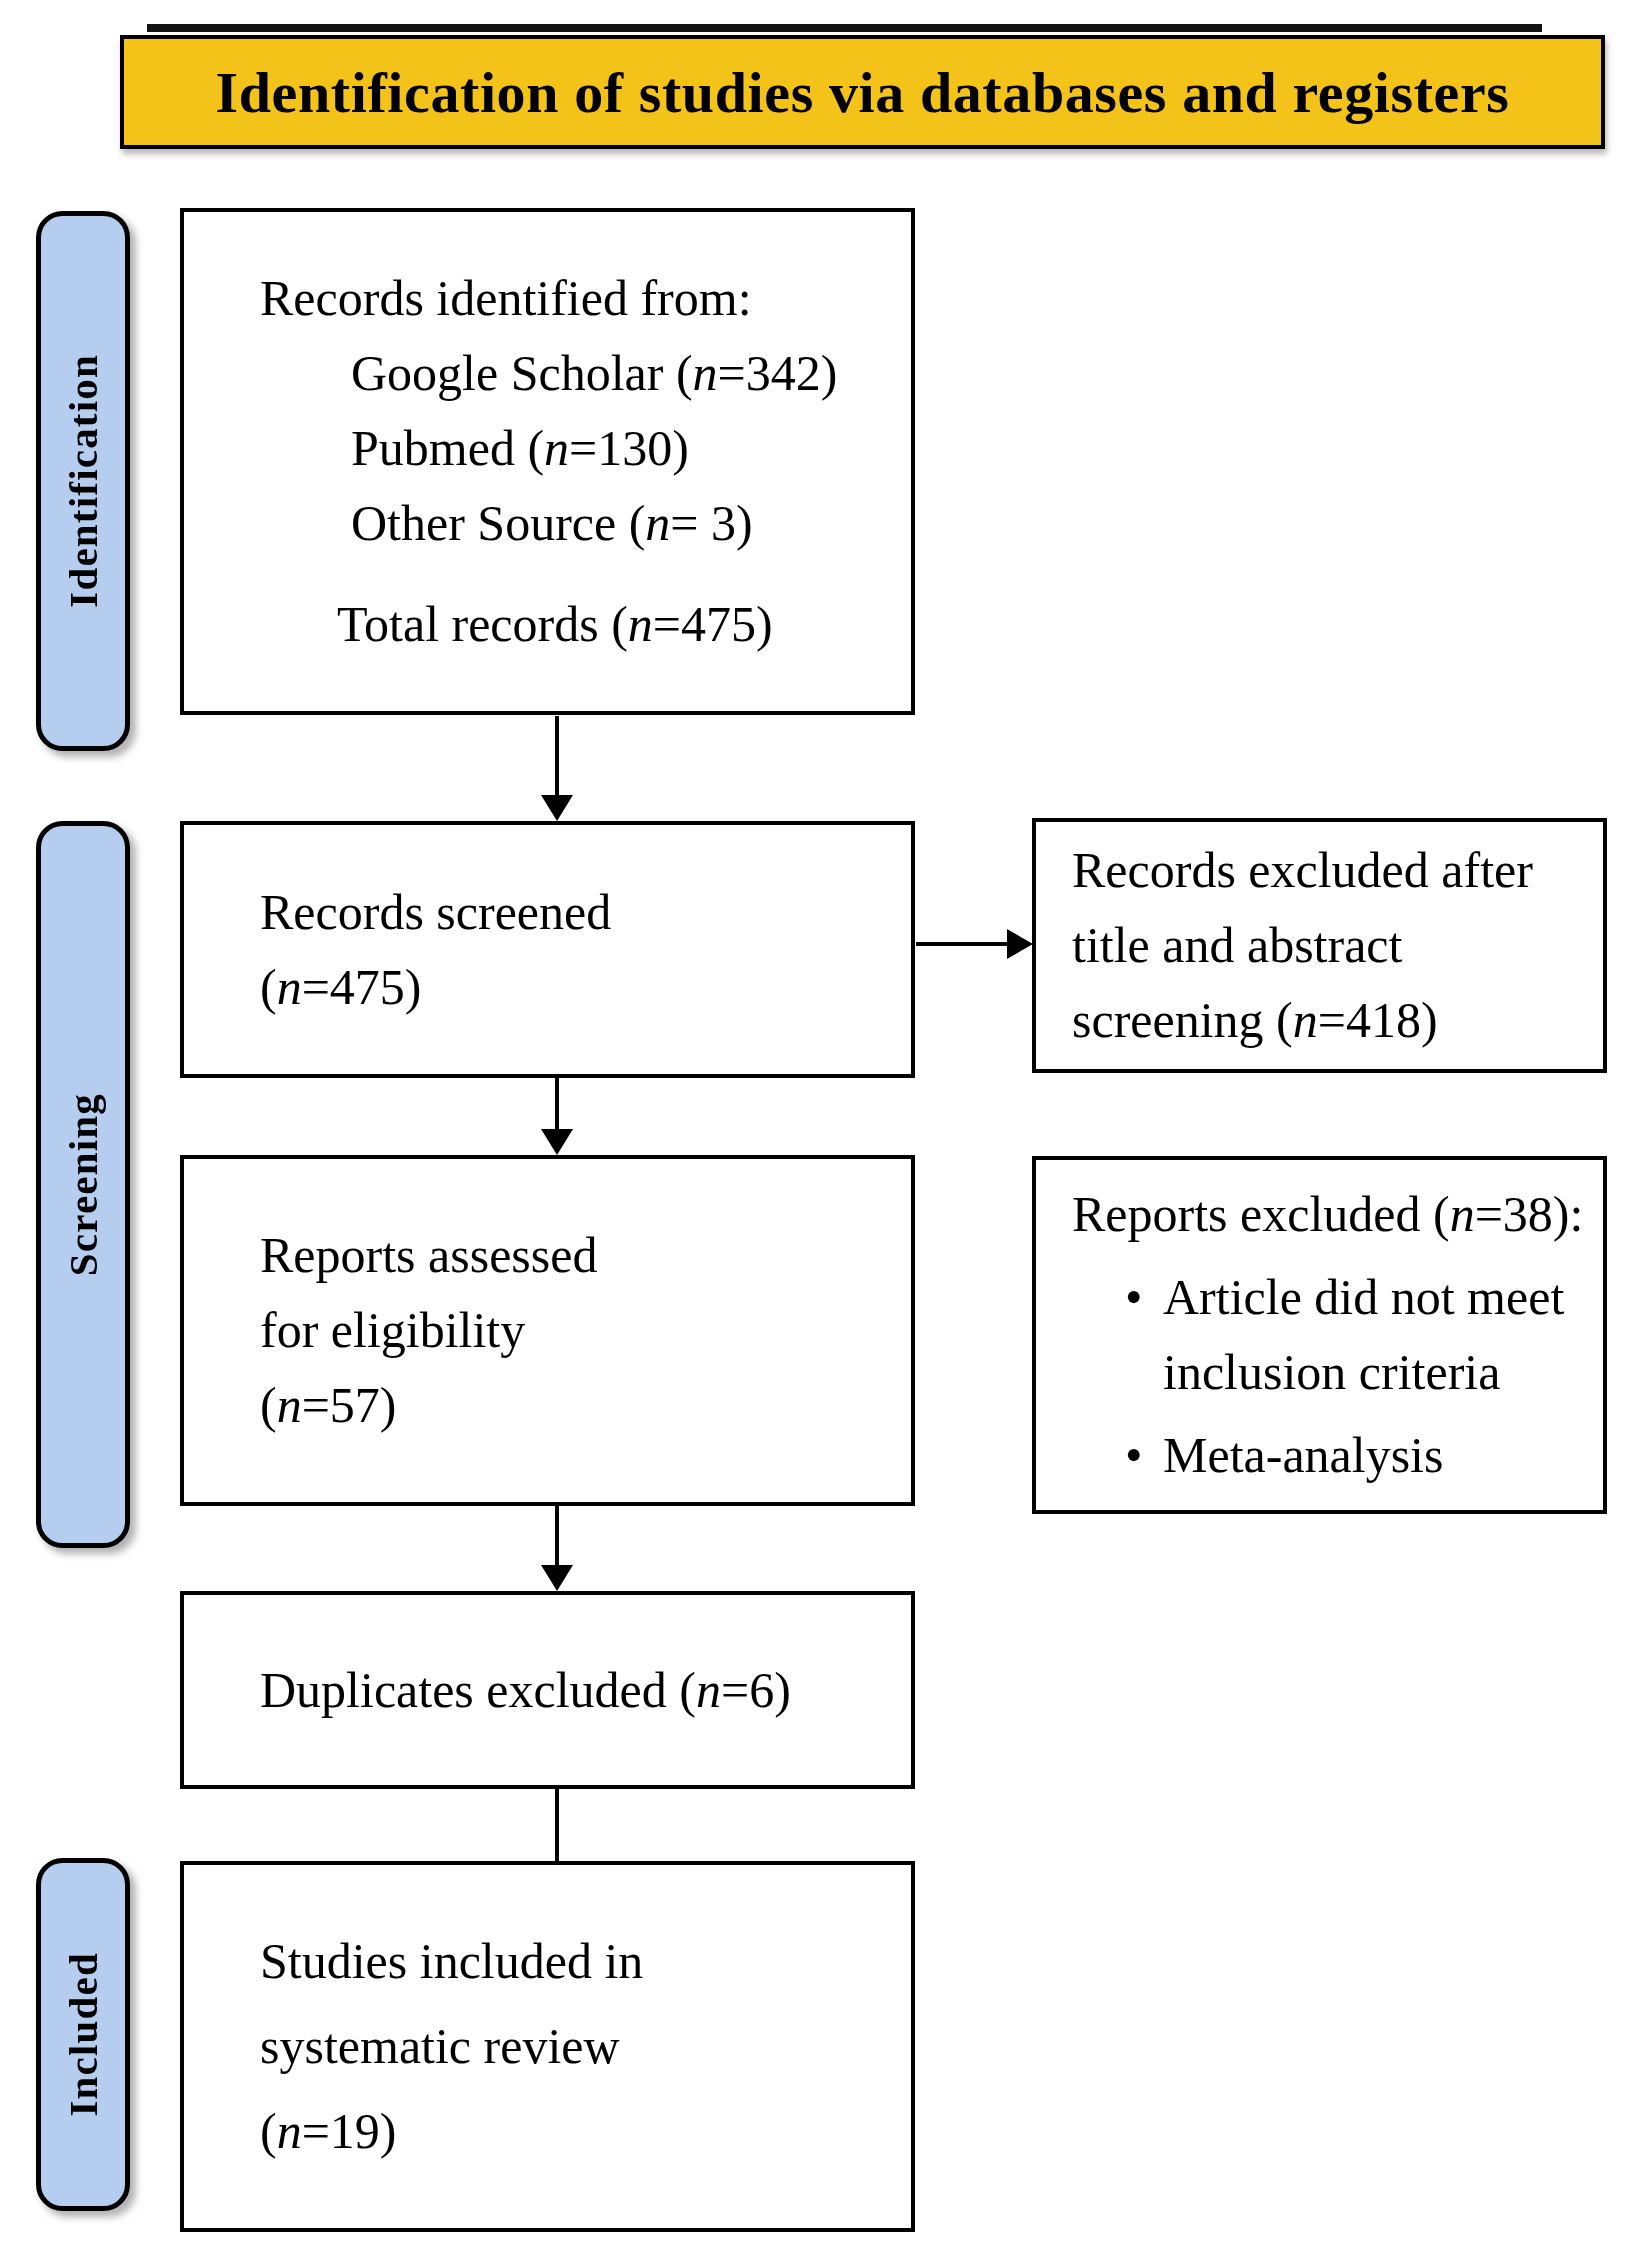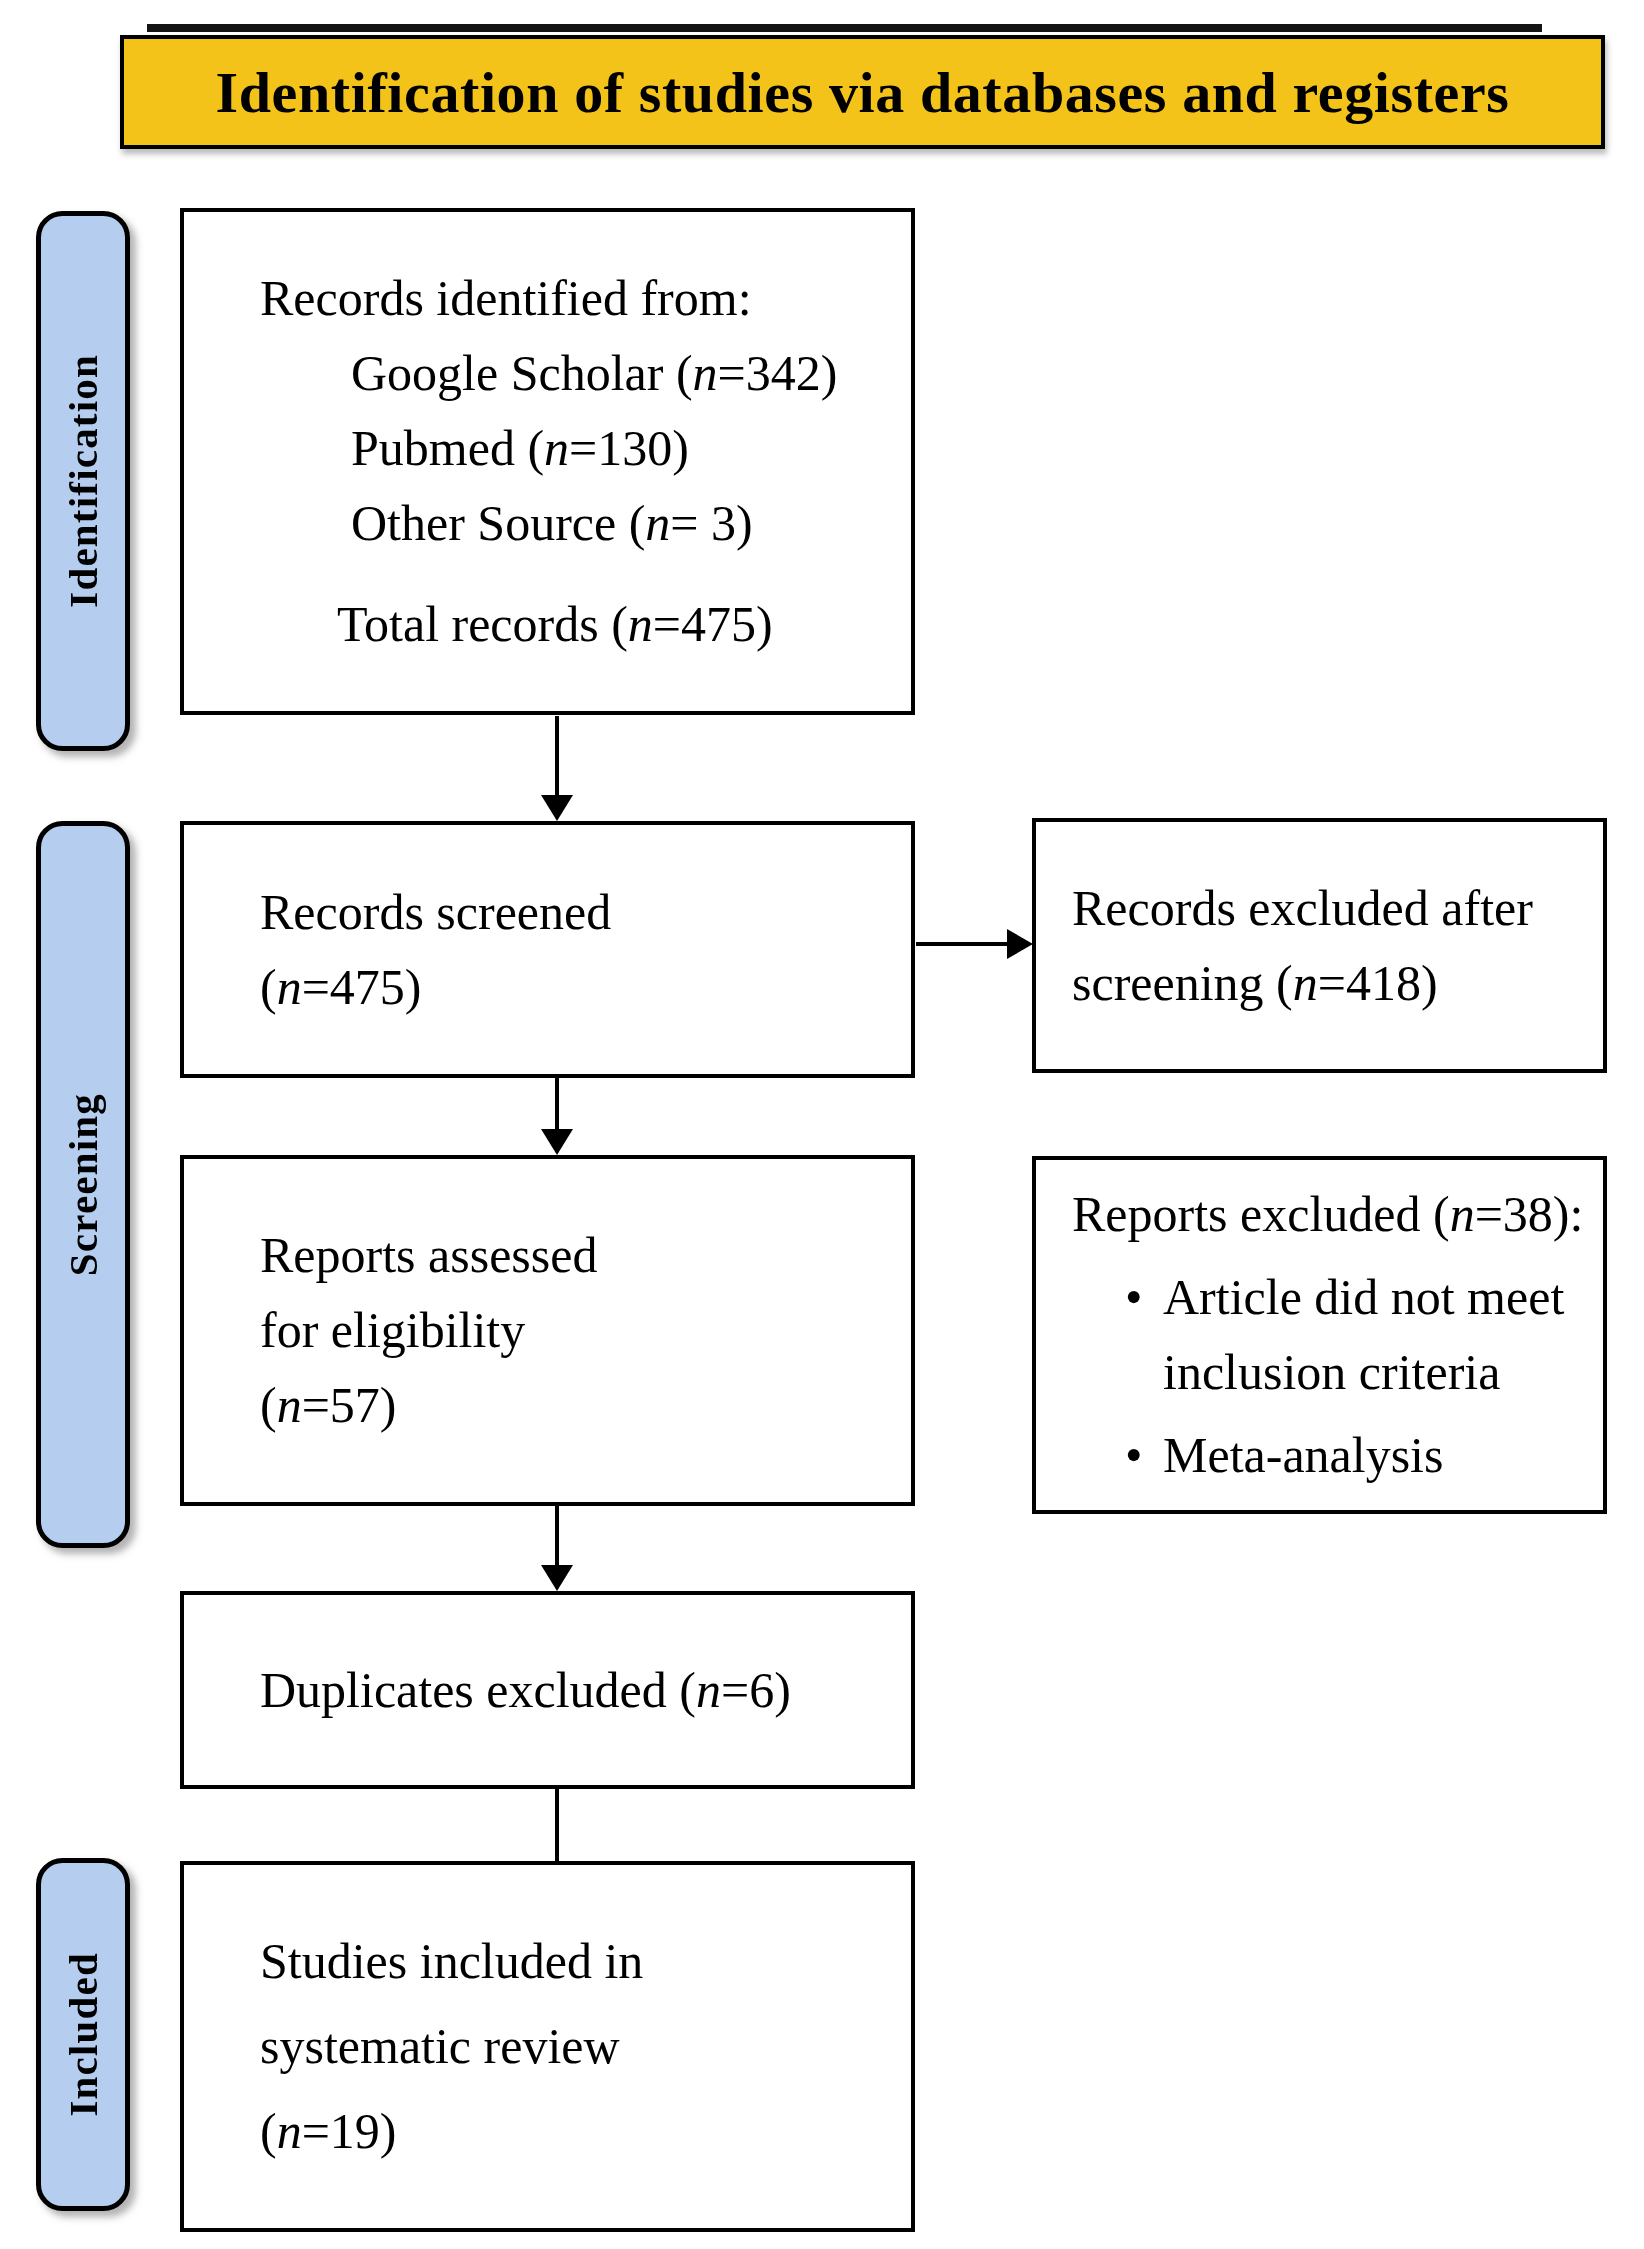--- a/index.html
+++ b/index.html
@@ -112,20 +112,21 @@
     <div class="indent-total">Total records (<i>n</i>=475)</div>
   </div>
 
   <div class="fbox box-screened">
     <div>Records screened</div>
     <div>(<i>n</i>=475)</div>
   </div>
 
   <div class="fbox box-rexcluded1">
     <div>Records excluded after</div>
+    <div>title and abstract</div>
     <div>screening (<i>n</i>=418)</div>
   </div>
 
   <div class="fbox box-assessed">
     <div>Reports assessed</div>
     <div>for eligibility</div>
     <div>(<i>n</i>=57)</div>
   </div>
 
   <div class="fbox box-rexcluded2">

